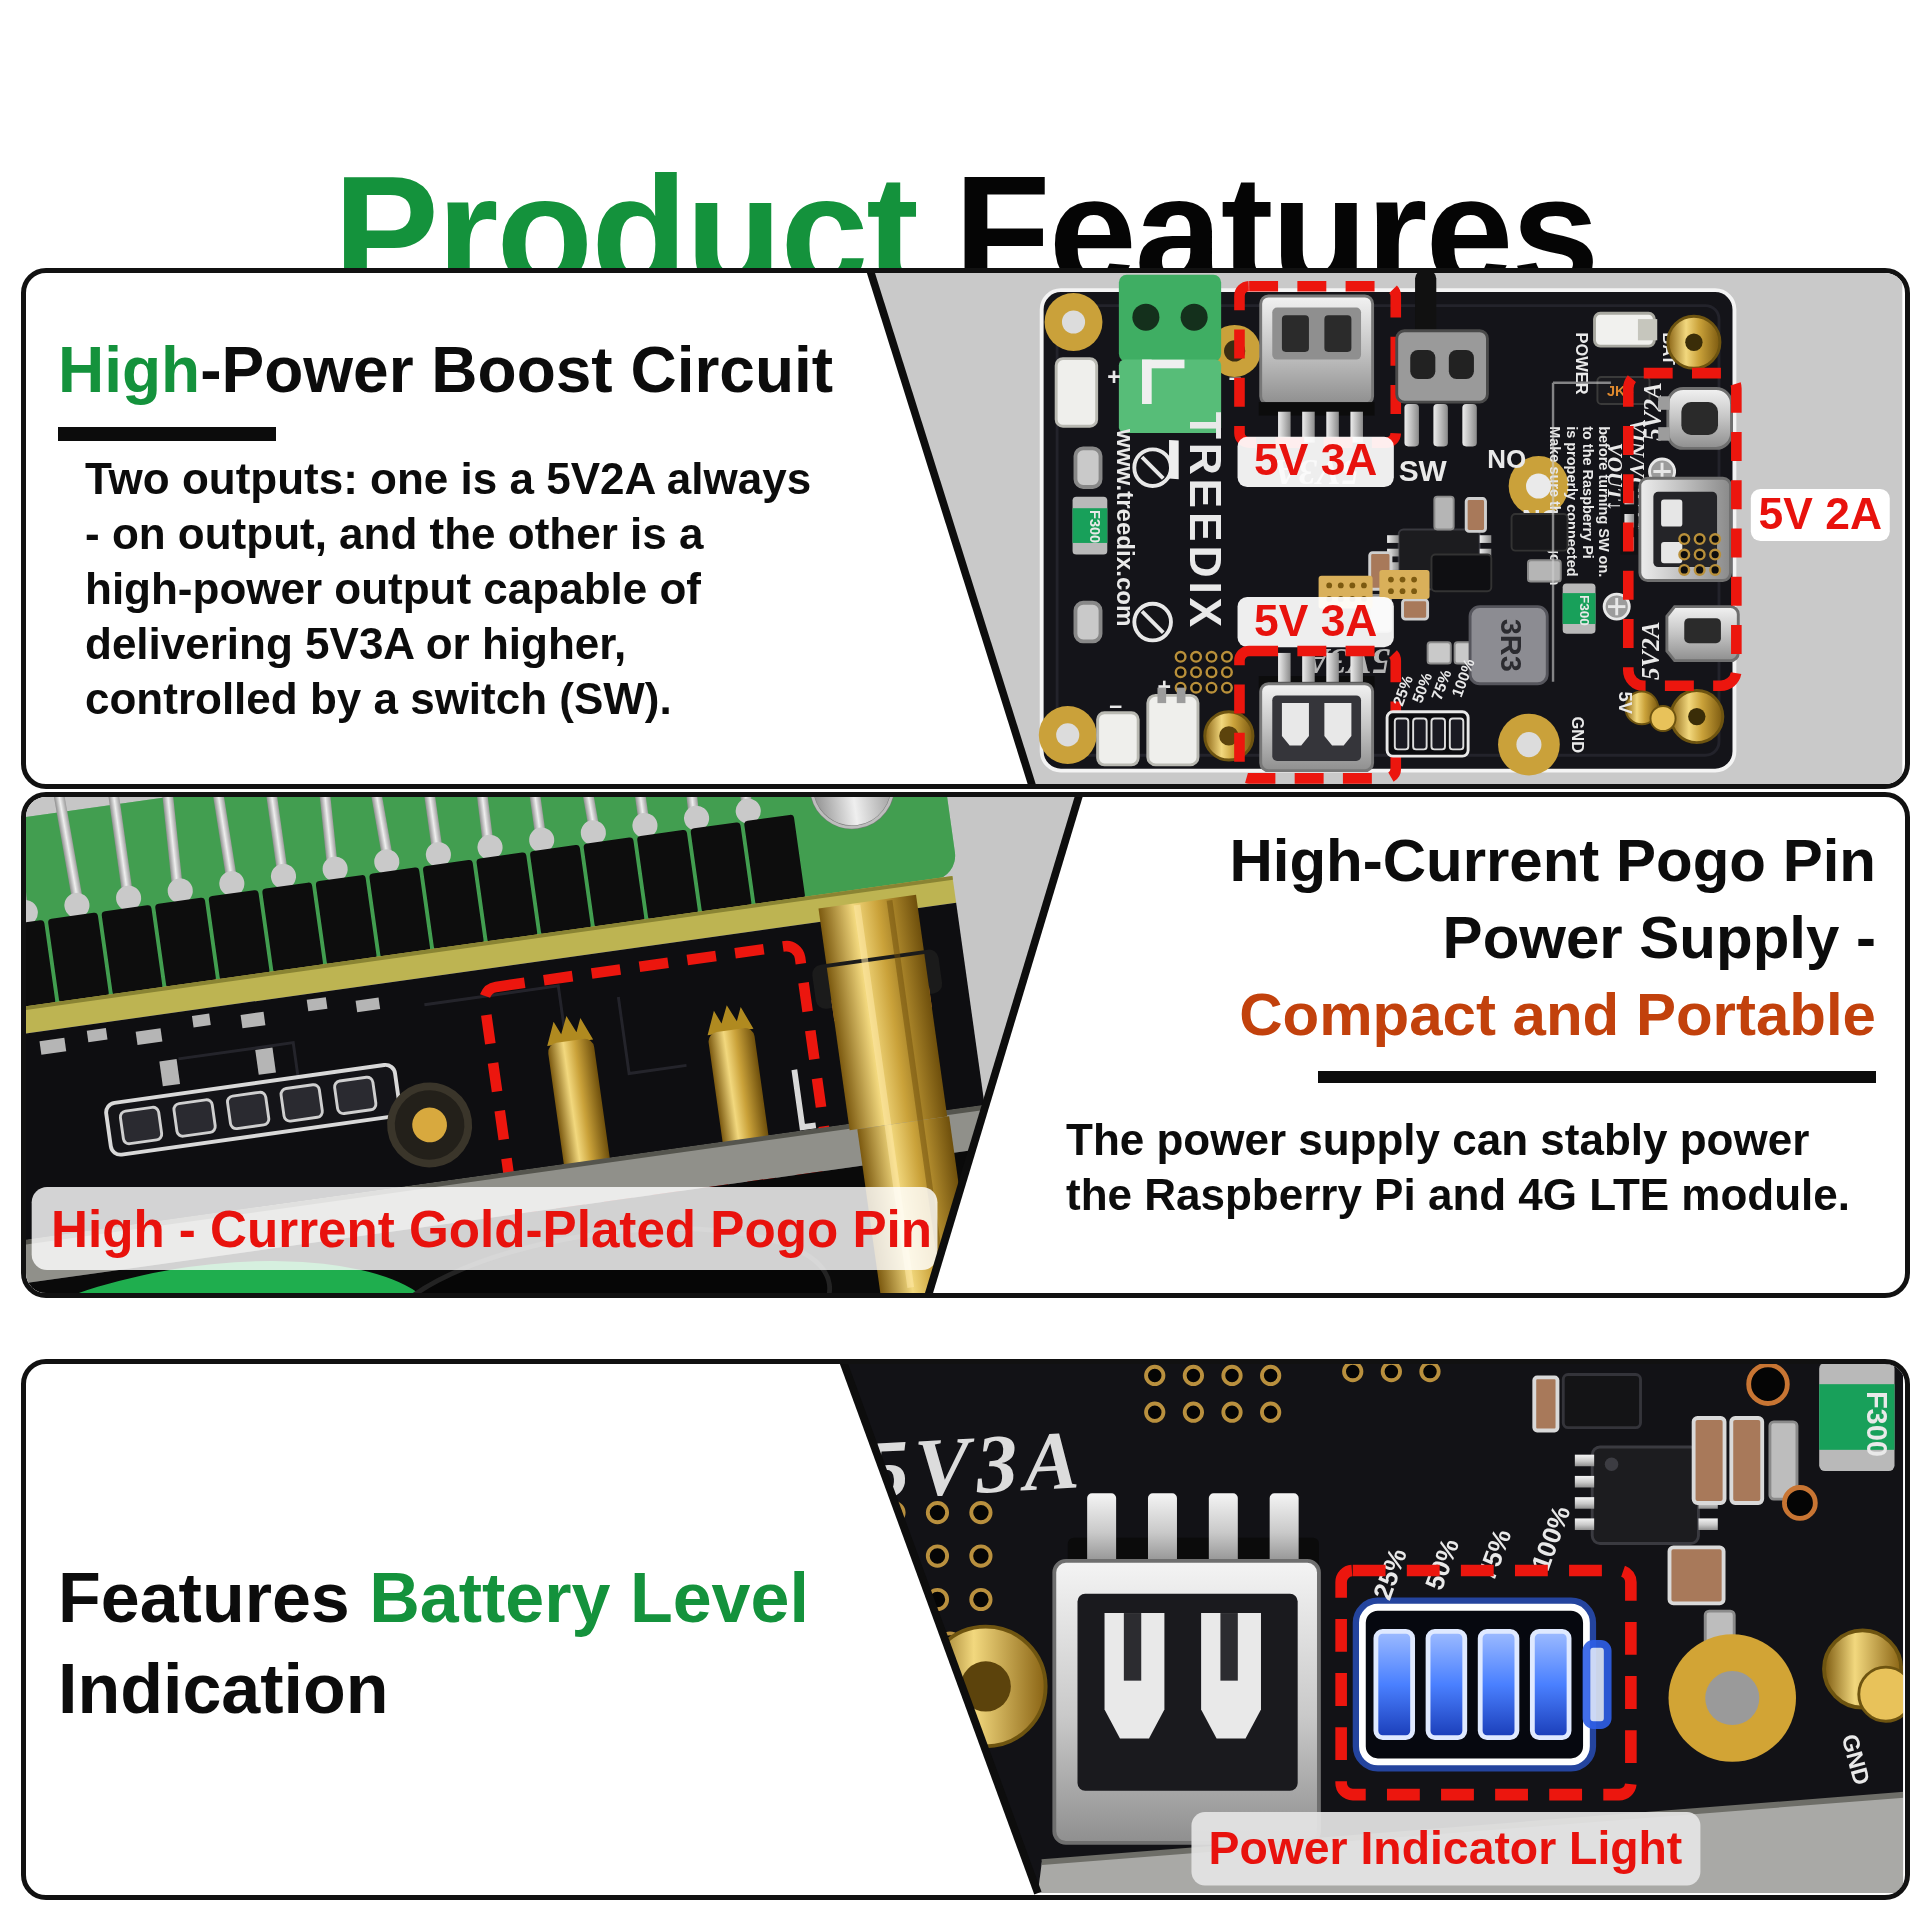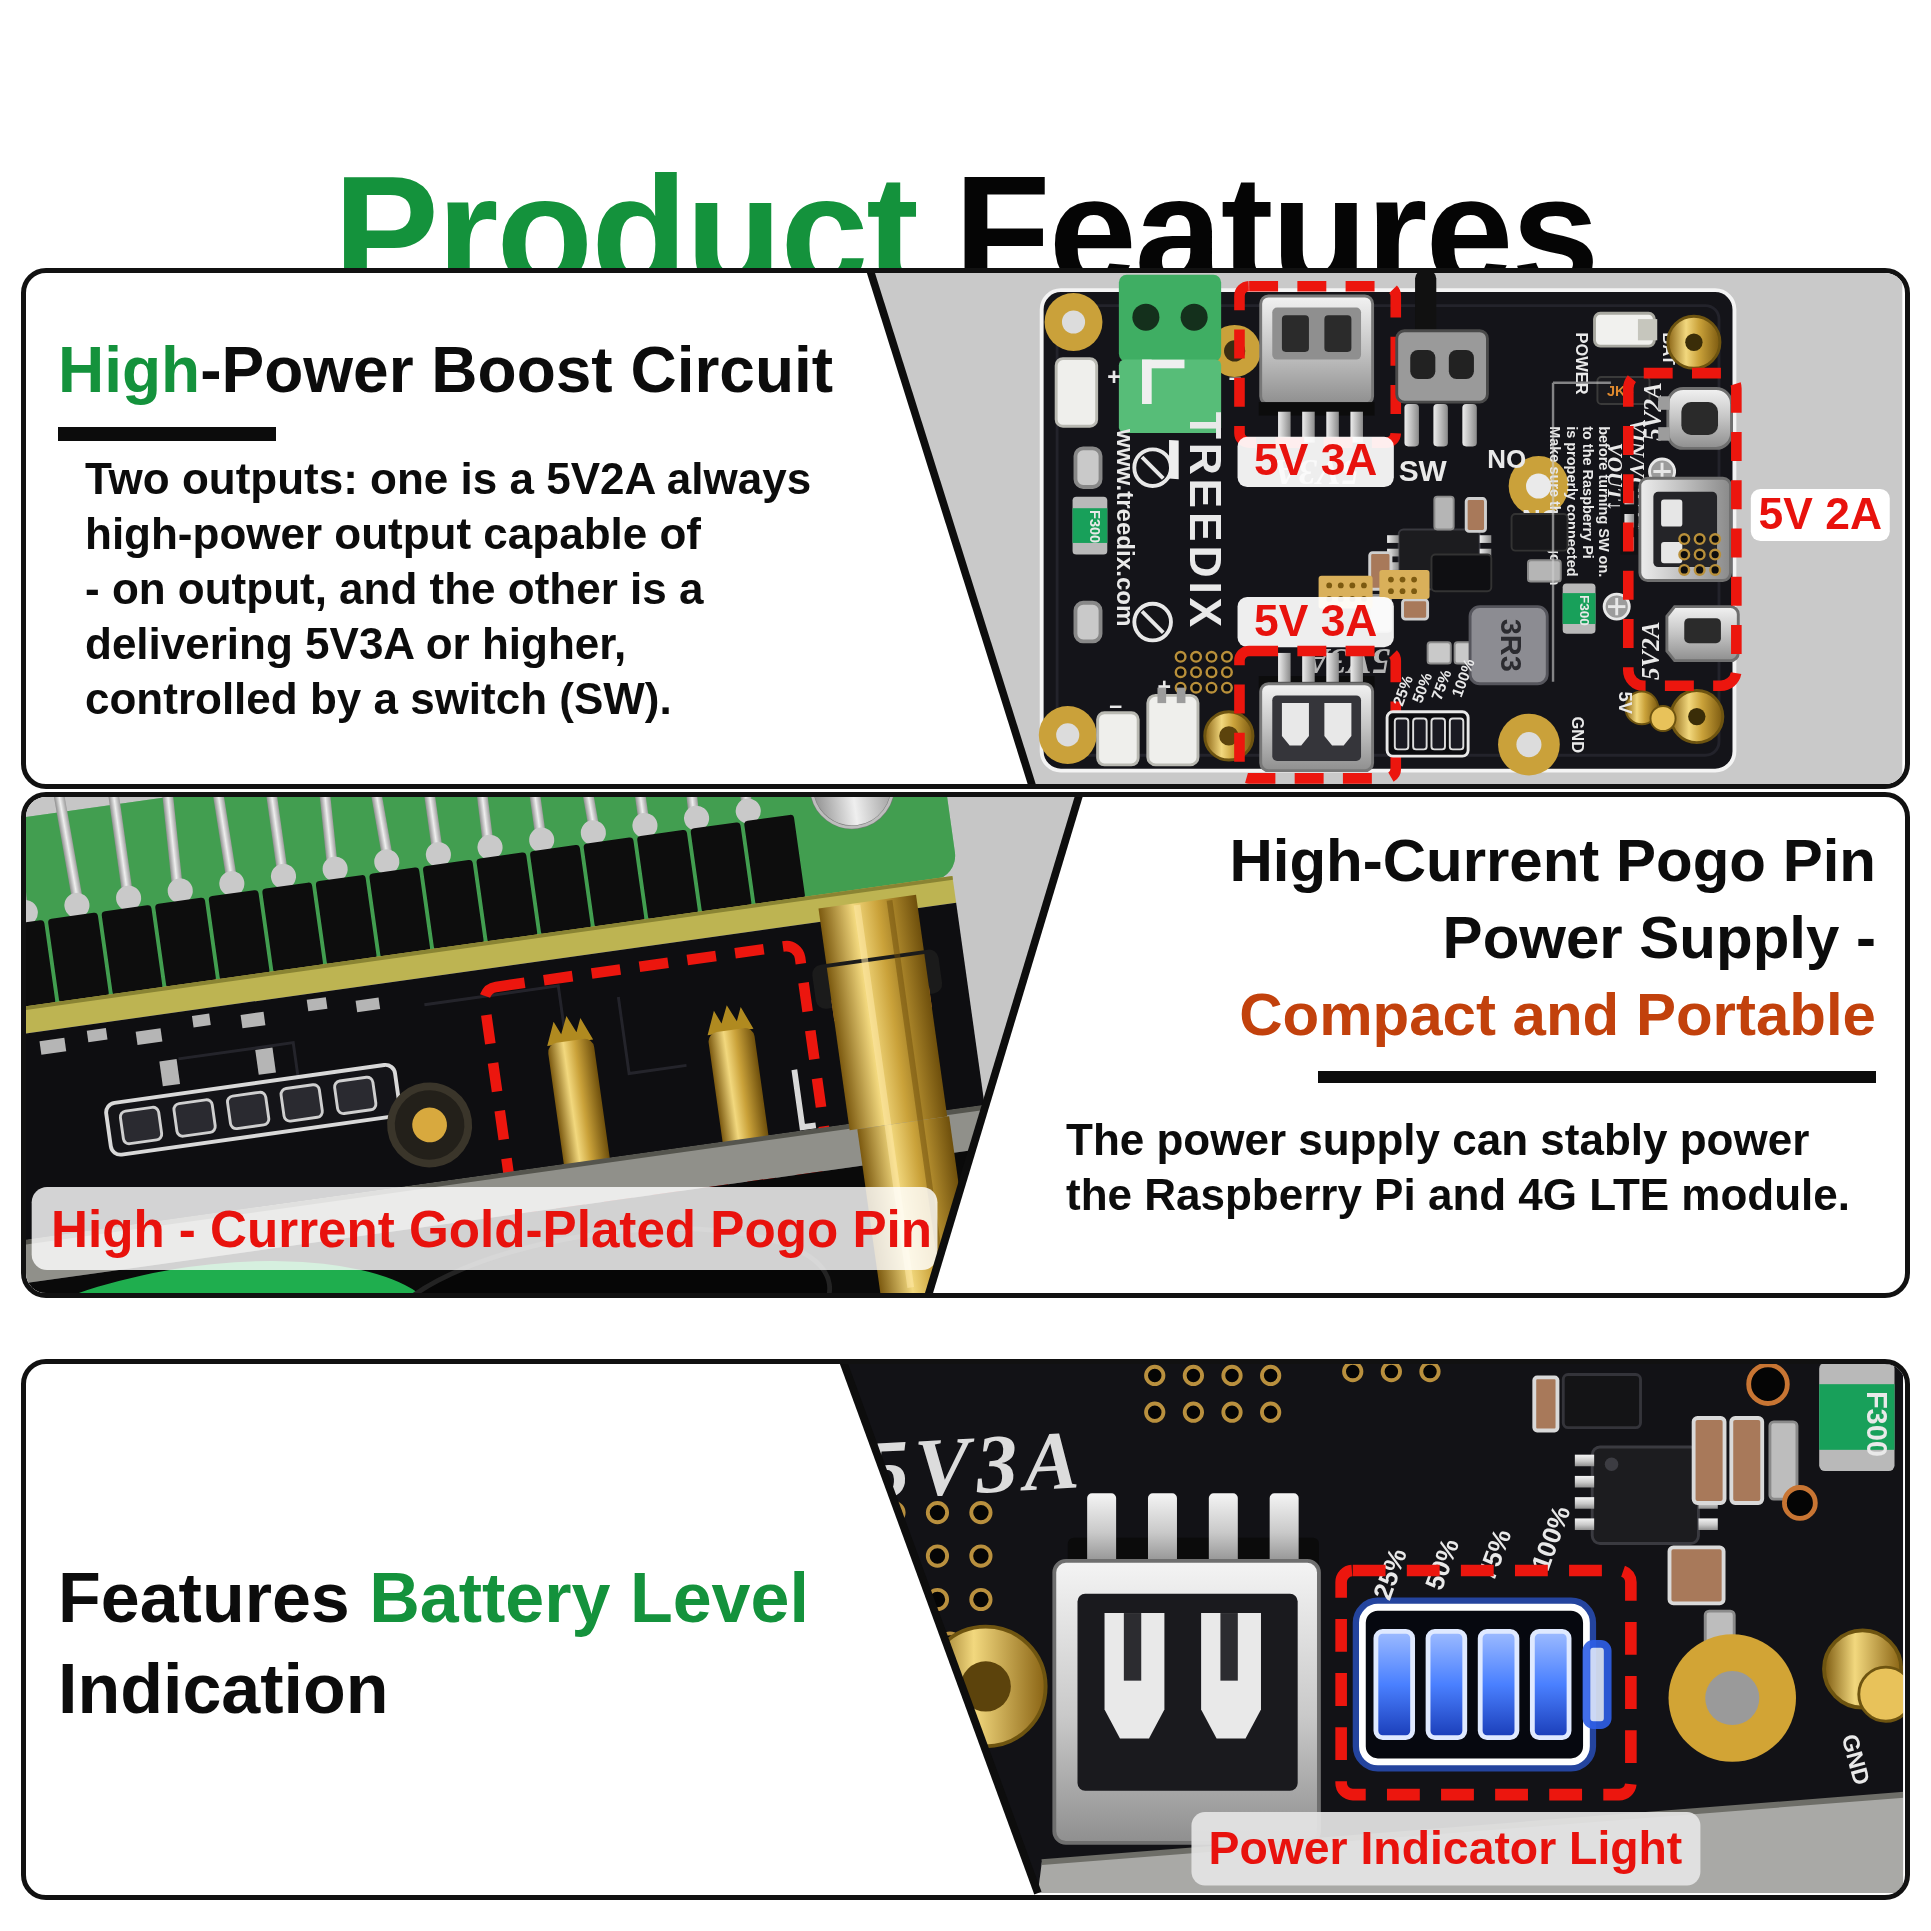--- a/index.html
+++ b/index.html
@@ -42,22 +42,22 @@
     <span class="green">Product</span><span class="black">Features</span>
   </h1>
 
   <section class="card c1">
     <div class="h-block h1a">
       <span class="green">High</span><span>-Power Boost Circuit</span>
     </div>
     <div class="rule r1"></div>
     <div class="para p1">
       <div>Two outputs: one is a 5V2A always</div>
+      <div>- on output, and the other is a</div>
       <div>high-power output capable of</div>
-      <div>- on output, and the other is a</div>
       <div>delivering 5V3A or higher,</div>
       <div>controlled by a switch (SW).</div>
     </div>
 
     <svg width="1889" height="521" viewBox="0 0 1956 540">
       <defs>
         <linearGradient id="gold1" x1="0" y1="0" x2="1" y2="0">
           <stop offset="0" stop-color="#8a6414"></stop>
             <stop offset="0.35" stop-color="#f2d87e"></stop>
           <stop offset="0.6" stop-color="#caa23a"></stop>

